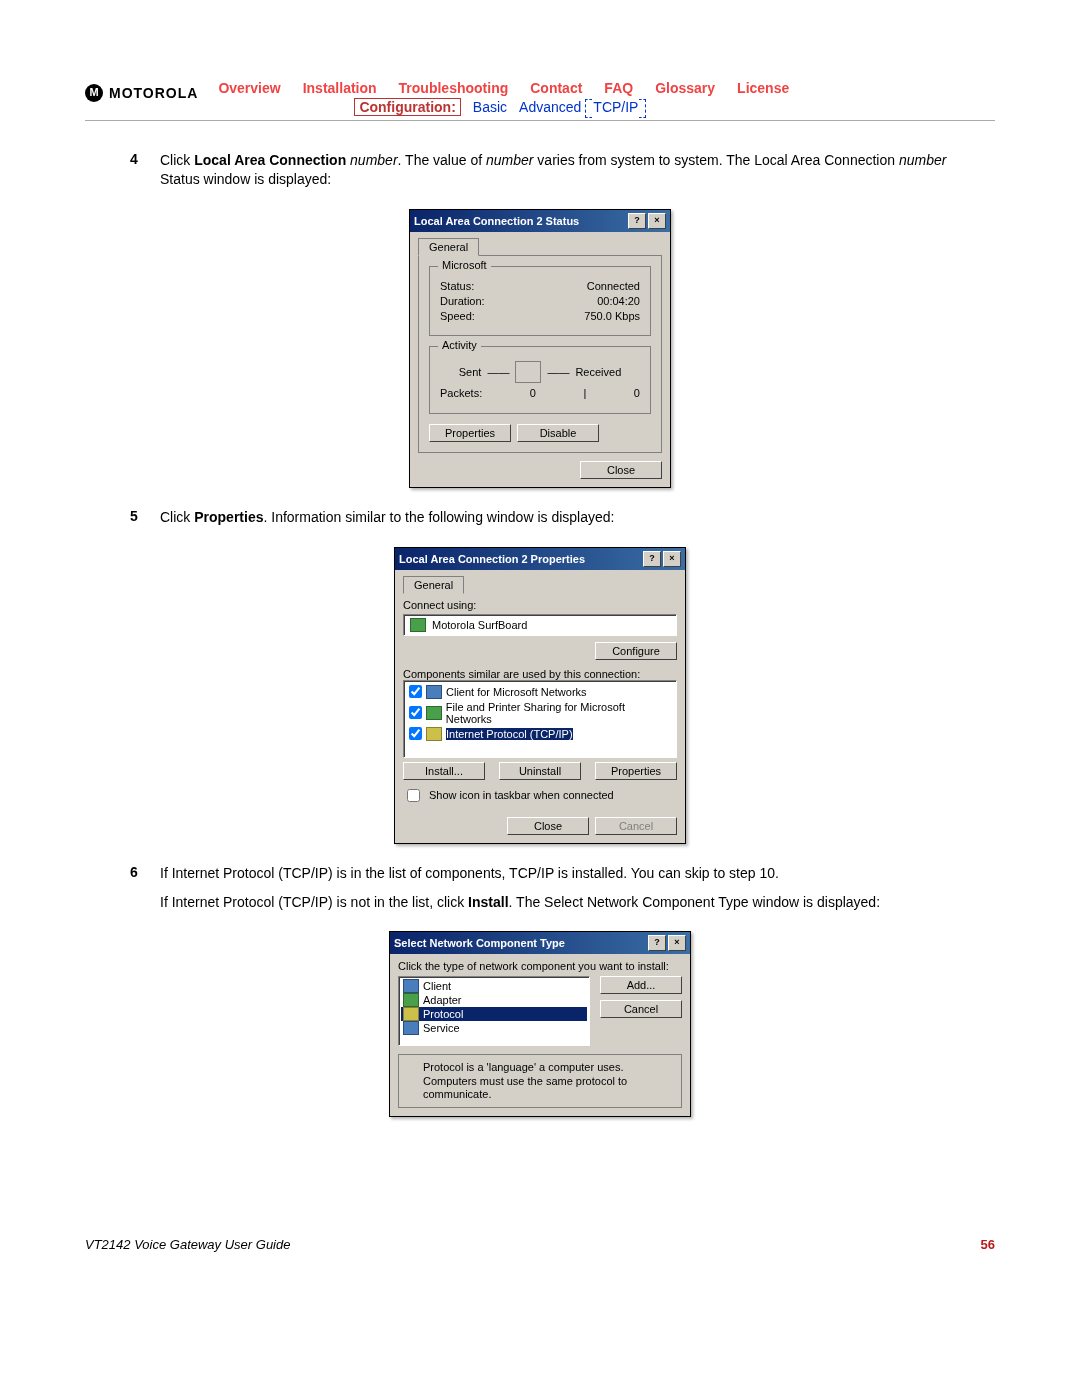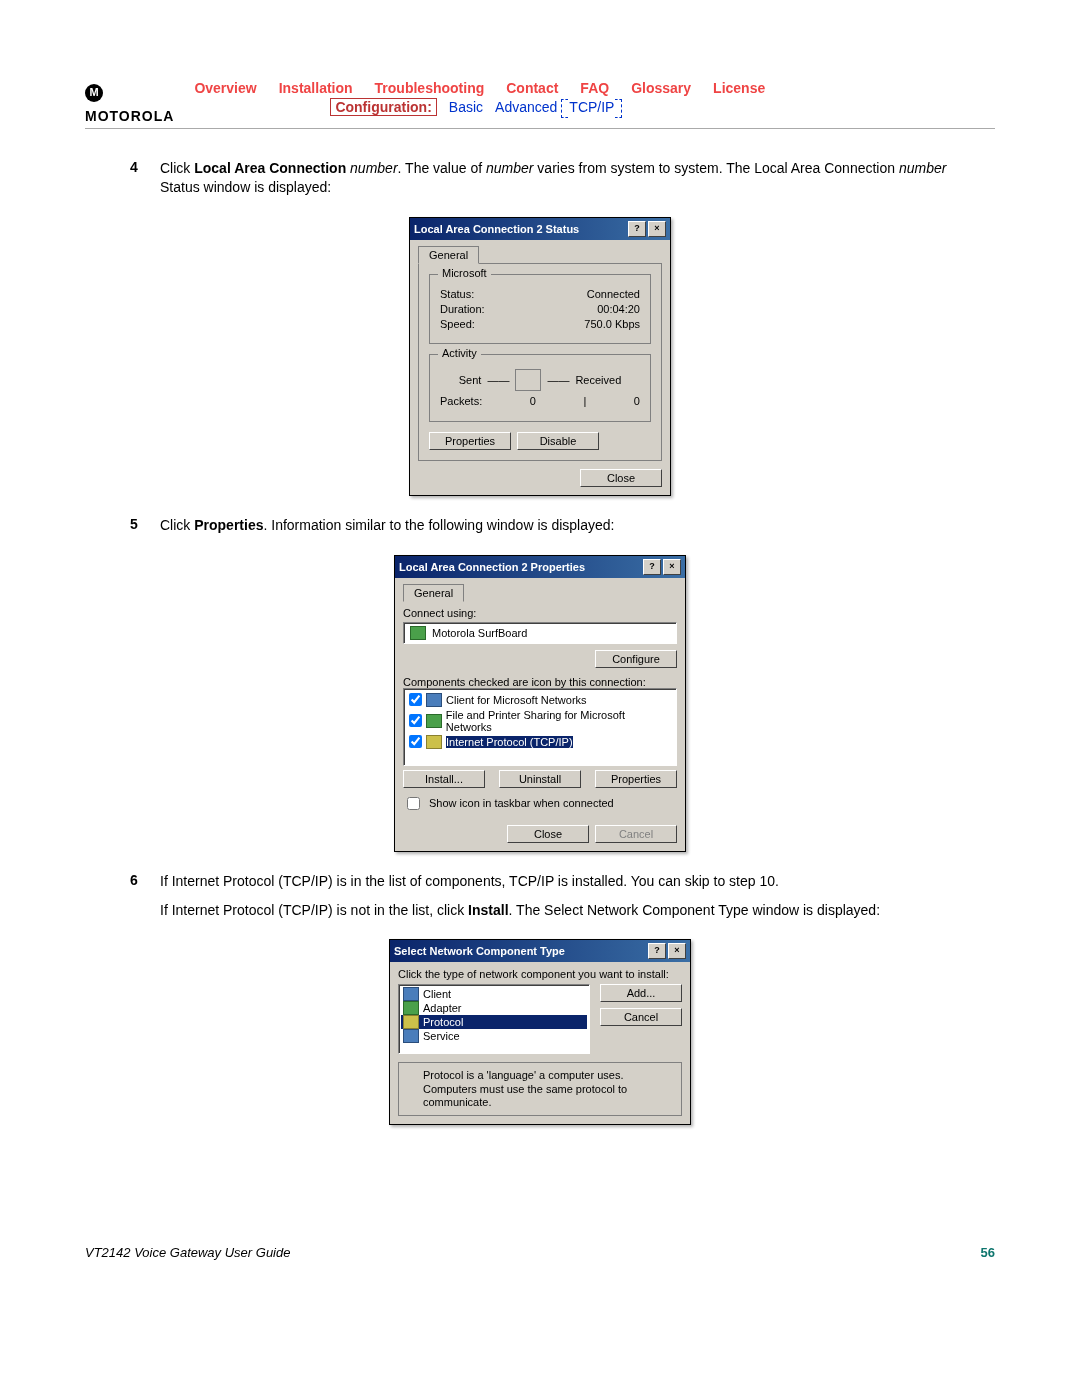--- a/index.html
+++ b/index.html
@@ -16,24 +16,23 @@
   }
   .header {
     display: flex;
     align-items: flex-start;
     border-bottom: 1px solid #aaa;
     padding-bottom: 4px;
     margin-bottom: 30px;
   }
   .logo-wrap {
     display: flex;
-    align-items: flex-start;
+    align-items: center;
     gap: 6px;
     margin-top: 4px;
-    flex-direction: column;
   }
   .logo-circle {
     width: 18px;
     height: 18px;
     background: #000;
     border-radius: 50%;
     position: relative;
     display: flex;
     align-items: center;
     justify-content: center;
@@ -284,21 +283,21 @@
     display: flex;
     justify-content: space-between;
     margin: 60px 0 0 0;
     padding: 0 85px;
     font-style: italic;
     font-size: 13px;
   }
   .footer .pn {
     font-style: normal;
     font-weight: bold;
-    color: #0f766e;
+    color: #b91c1c;
   }
 </style>
 </head>
 <body>
 
 <div class="page">
 
   <div class="header">
     <div class="logo-wrap">
       <span class="logo-circle"></span>
@@ -414,21 +413,21 @@
         </div>
       <div class="tab-panel" style="border:none;padding:6px 0 0 0">
         <div>Connect using:</div>
         <div class="sunken" style="margin:3px 0 6px 0;display:flex;align-items:center;gap:6px">
           <span class="ico green"></span>
           <span>Motorola SurfBoard</span>
         </div>
         <div class="btn-row right">
             <div class="wbtn">Configure</div>
           </div>
-        <div style="margin-top:8px">Components checked are icon by this connection:</div>
+        <div style="margin-top:8px">Components similar are used by this connection:</div>
         <div class="list-sunken">
           <div class="comp-item">
               <input type="checkbox" checked="" style="">
               <span class="ico"></span>
               <span class="lbl">Client for Microsoft Networks</span>
             </div>
           <div class="comp-item">
               <input type="checkbox" checked="" style="">
               <span class="ico green"></span>
               <span class="lbl">File and Printer Sharing for Microsoft Networks</span>

